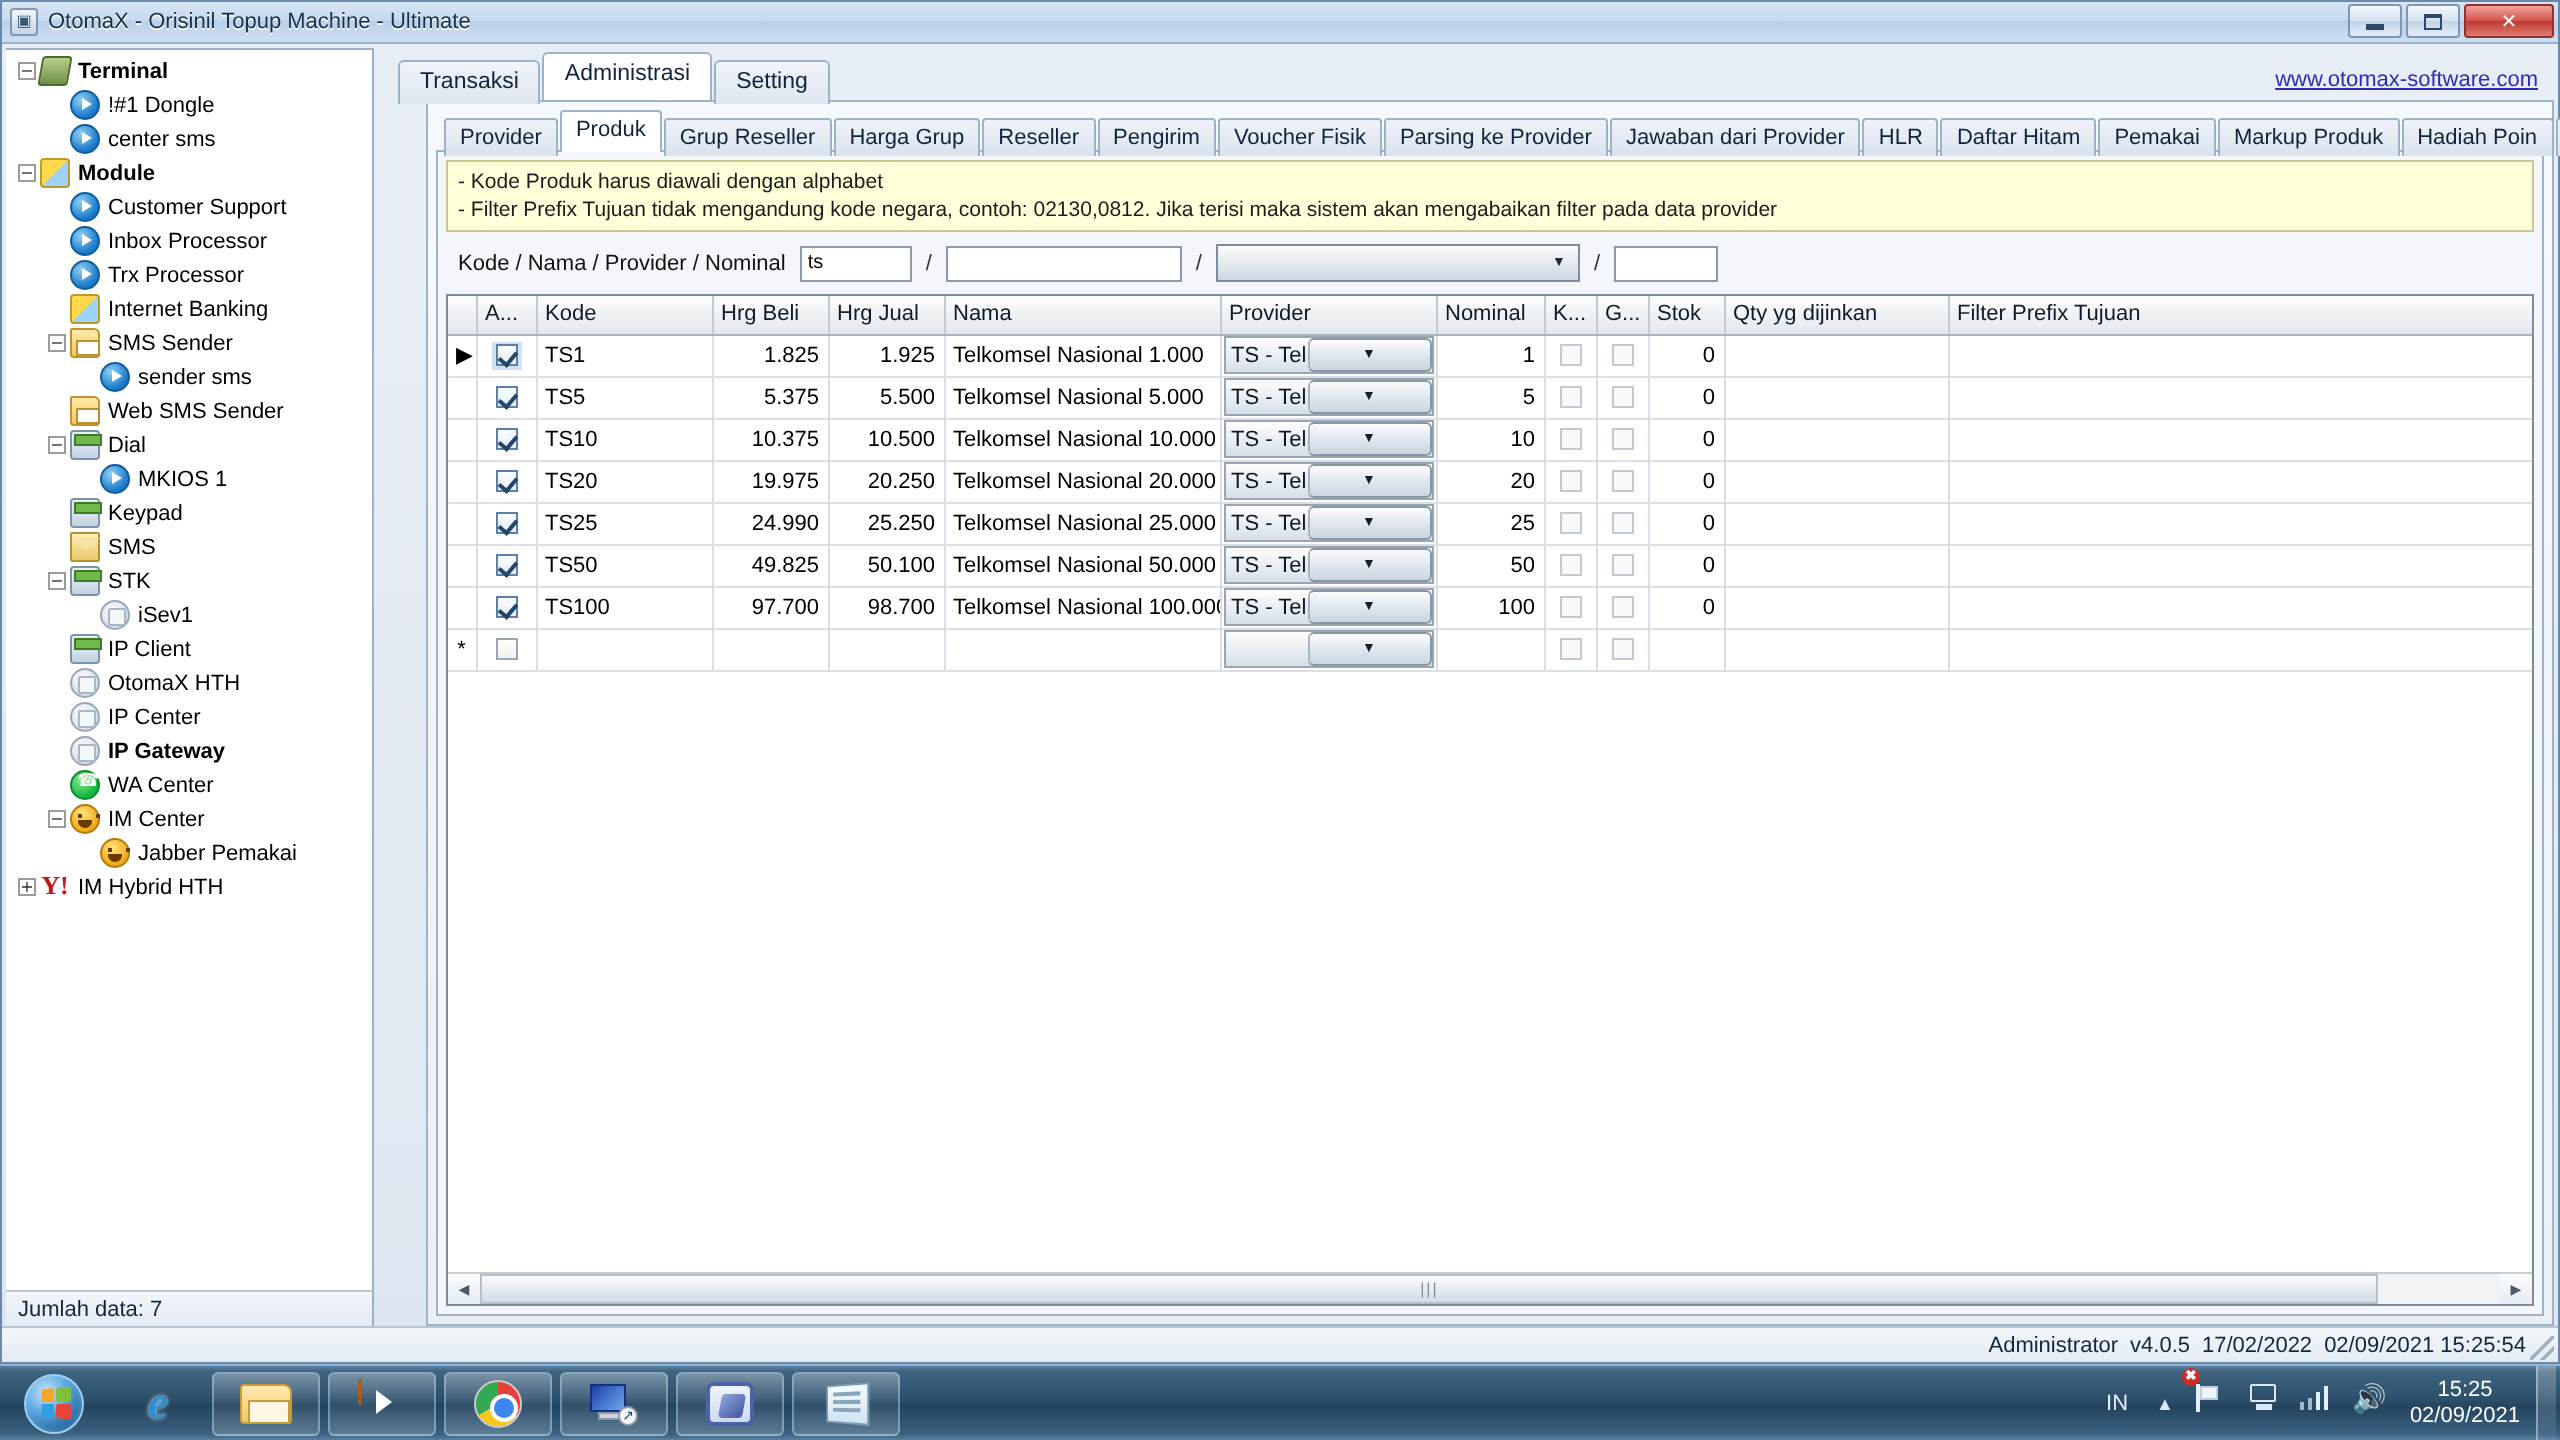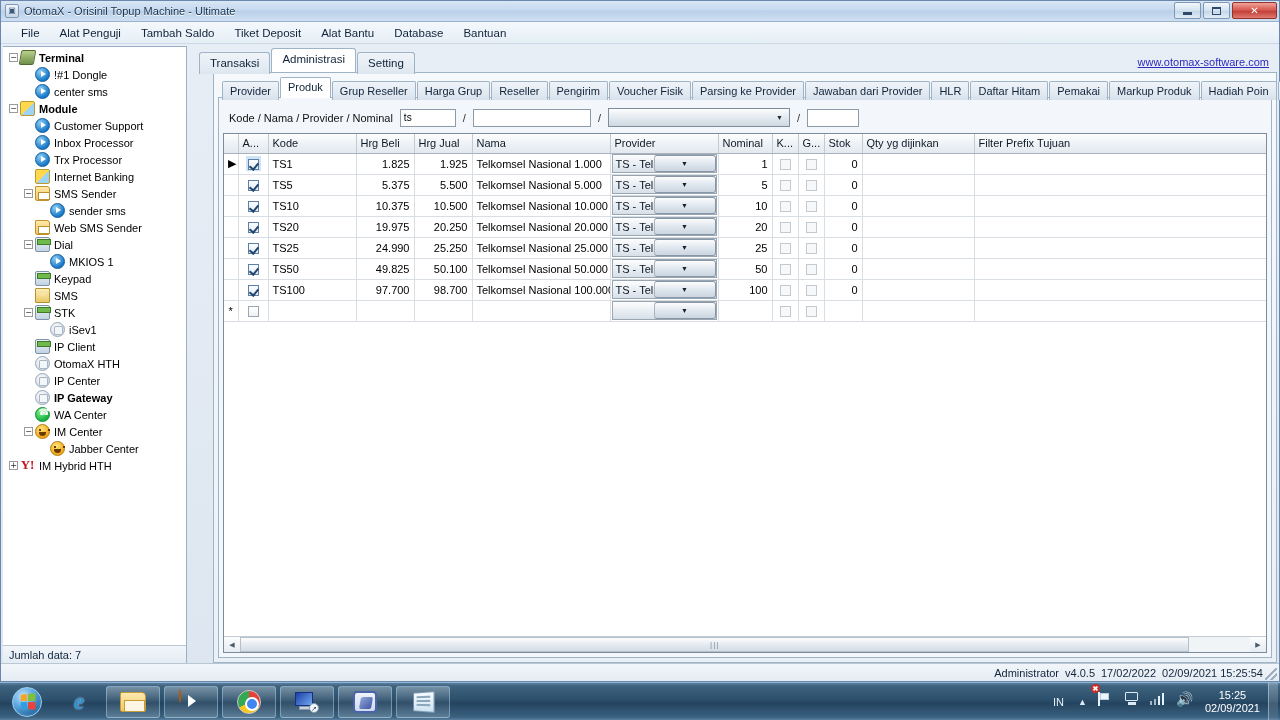--- a/index.html
+++ b/index.html
@@ -397,29 +397,20 @@
       <div class="win-btn min">
           <span class="gl"></span>
         </div>
       <div class="win-btn max">
           <span class="gl"></span>
         </div>
       <div class="win-btn close">✕</div>
     </div>
   </div>
 
-  <div id="menubar">
-      <div class="mi">File</div>
-      <div class="mi">Alat Penguji</div>
-      <div class="mi">Tambah Saldo</div>
-      <div class="mi">Tiket Deposit</div>
-      <div class="mi">Alat Bantu</div>
-      <div class="mi">Database</div>
-      <div class="mi">Bantuan</div>
-    </div>
 
   <div id="body-split">
 
     <div id="sidebar">
       <div id="tree">
           <div class="node" style="padding-left: 0px;">
             <span class="exp">−</span>
             <span class="ico ic-term"></span>
             <span class="lbl bold">Terminal</span>
           </div>
@@ -529,21 +520,21 @@
             <span class="lbl">WA Center</span>
           </div>
           <div class="node" style="padding-left: 15px;">
             <span class="exp">−</span>
             <span class="ico ic-smile"></span>
             <span class="lbl">IM Center</span>
           </div>
           <div class="node" style="padding-left: 30px;">
             <span class="exp blank"></span>
             <span class="ico ic-smile"></span>
-            <span class="lbl">Jabber Center</span>
+            <span class="lbl">Jabber Pemakai</span>
           </div>
           <div class="node" style="padding-left: 0px;">
             <span class="exp">+</span>
             <span class="ico ic-y">Y!</span>
             <span class="lbl">IM Hybrid HTH</span>
           </div>
         </div>
       <div id="sb-status">Jumlah data: 7</div>
     </div>
 
@@ -569,20 +560,24 @@
             <div class="stab">HLR</div>
             <div class="stab">Daftar Hitam</div>
             <div class="stab">Pemakai</div>
             <div class="stab">Markup Produk</div>
             <div class="stab">Hadiah Poin</div>
             <div class="stab">Unit Reseller</div>
           </div>
 
         <div id="inner-panel">
 
+          <div id="notice">
+            <div>- Kode Produk harus diawali dengan alphabet</div>
+            <div>- Filter Prefix Tujuan tidak mengandung kode negara, contoh: 02130,0812. Jika terisi maka sistem akan mengabaikan filter pada data provider</div>
+          </div>
 
           <div id="filter-row">
             <span class="flabel">Kode / Nama / Provider / Nominal</span>
             <span class="tbox" style="width:56px">ts</span>
             <span class="slash">/</span>
             <span class="tbox" style="width:118px"></span>
             <span class="slash">/</span>
             <span class="combo" style="width:182px">
               <span class="arrow">▼</span>
             </span>

